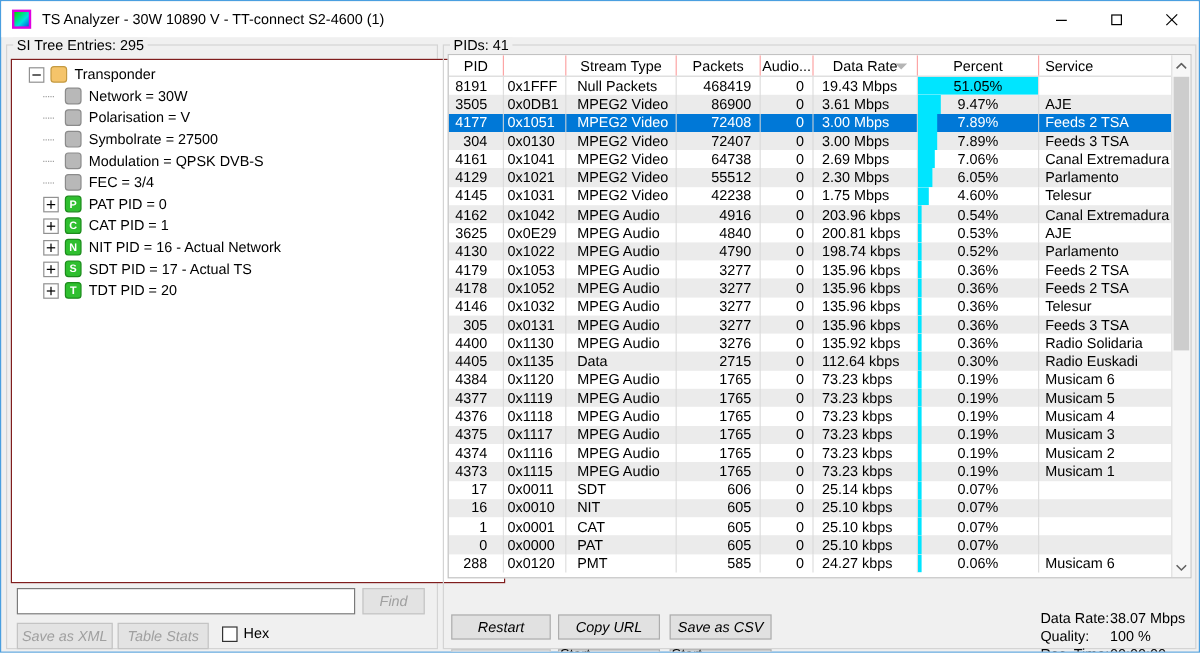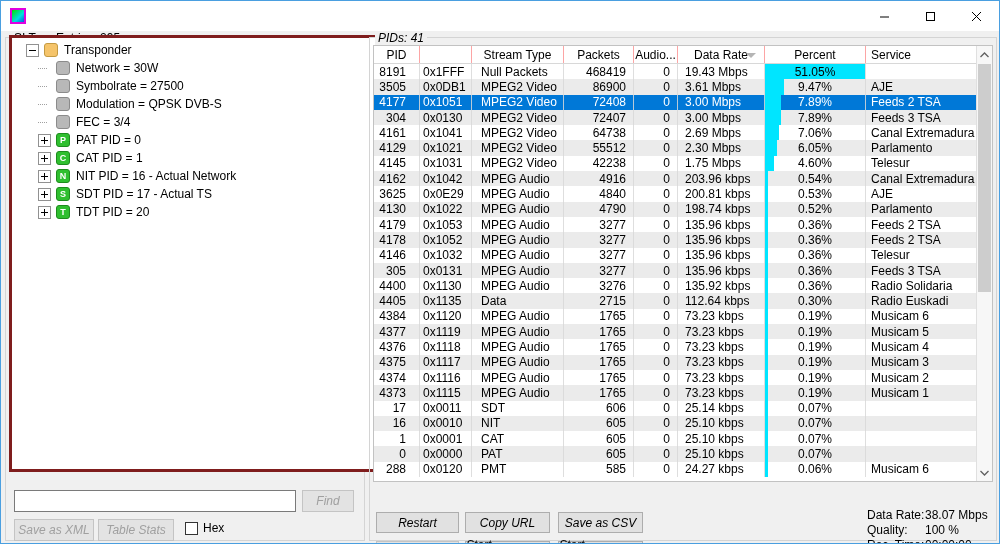--- a/index.html
+++ b/index.html
@@ -76,24 +76,24 @@
     background: #f0f0f0;
     padding: 0 3px;
     font-size: 12px;
     color: #000;
     white-space: nowrap;
   }
 
   
   .tree-panel {
     position: absolute;
-    left: 8px; top: 4px;
+    left: 8px; top: 18px;
     width: 412px; height: 437px;
     background: #ffffff;
-    border: 3px solid #7f1d1d;
+    border: 1px solid #7f1d1d;
     overflow: hidden;
   }
   .tree-inner { padding: 3px 0 0 4px; }
   .tnode {
     display: flex;
     align-items: center;
     height: 18px;
     white-space: nowrap;
   }
   .tnode.child { padding-left: 22px; }
@@ -319,20 +319,21 @@
 </style>
 </head>
 <body>
 
 <div id="app">
 
   <div class="titlebar">
     <span class="app-icon">
         <i></i>
       </span>
+    <span class="title-text">TS Analyzer - 30W 10890 V - TT-connect S2-4600 (1)</span>
     <div class="win-buttons">
       <div class="win-btn">
         <svg width="11" height="11" viewBox="0 0 11 11">
             <line x1="1" y1="6" x2="10" y2="6" stroke="#000" stroke-width="1"></line>
           </svg>
       </div>
       <div class="win-btn">
         <svg width="11" height="11" viewBox="0 0 11 11">
             <rect x="1.5" y="1.5" width="8" height="8" fill="none" stroke="#000" stroke-width="1"></rect>
           </svg>
@@ -359,20 +360,25 @@
             <span class="tlabel">Transponder</span>
           </div>
           <div class="tnode child">
             <span class="dotline"></span>
             <span class="ticon grey"></span>
             <span class="tlabel">Network = 30W</span>
           </div>
           <div class="tnode child">
             <span class="dotline"></span>
             <span class="ticon grey"></span>
+            <span class="tlabel">Polarisation = V</span>
+          </div>
+          <div class="tnode child">
+            <span class="dotline"></span>
+            <span class="ticon grey"></span>
             <span class="tlabel">Symbolrate = 27500</span>
           </div>
           <div class="tnode child">
             <span class="dotline"></span>
             <span class="ticon grey"></span>
             <span class="tlabel">Modulation = QPSK DVB-S</span>
           </div>
           <div class="tnode child">
             <span class="dotline"></span>
             <span class="ticon grey"></span>
@@ -409,21 +415,21 @@
     <input class="find-input" type="text" id="find-input" placeholder="" style="">
     <div class="btn find-btn disabled">Find</div>
     <div class="btn savexml-btn disabled">Save as XML</div>
     <div class="btn tablestats-btn disabled">Table Stats</div>
     <label class="hexwrap">
       <span class="cbox"></span>
       <span>Hex</span>
     </label>
 
     <div class="groupbox" style="left:368px; top:6px; width:628px; height:504px;"></div>
-    <div class="grouplabel" style="left:374px; top:0px;font-style:italic;">PIDs: 41</div>
+    <div class="grouplabel" style="left:374px; top:0px;">PIDs: 41</div>
 
     <div class="pid-panel">
       <div class="grid">
         <div class="hdr">
           <div class="cell w-pid">PID</div>
           <div class="cell w-hex"></div>
           <div class="cell w-type">Stream Type</div>
           <div class="cell w-packets">Packets</div>
           <div class="cell w-missing">Audio...</div>
           <div class="cell w-rate">

